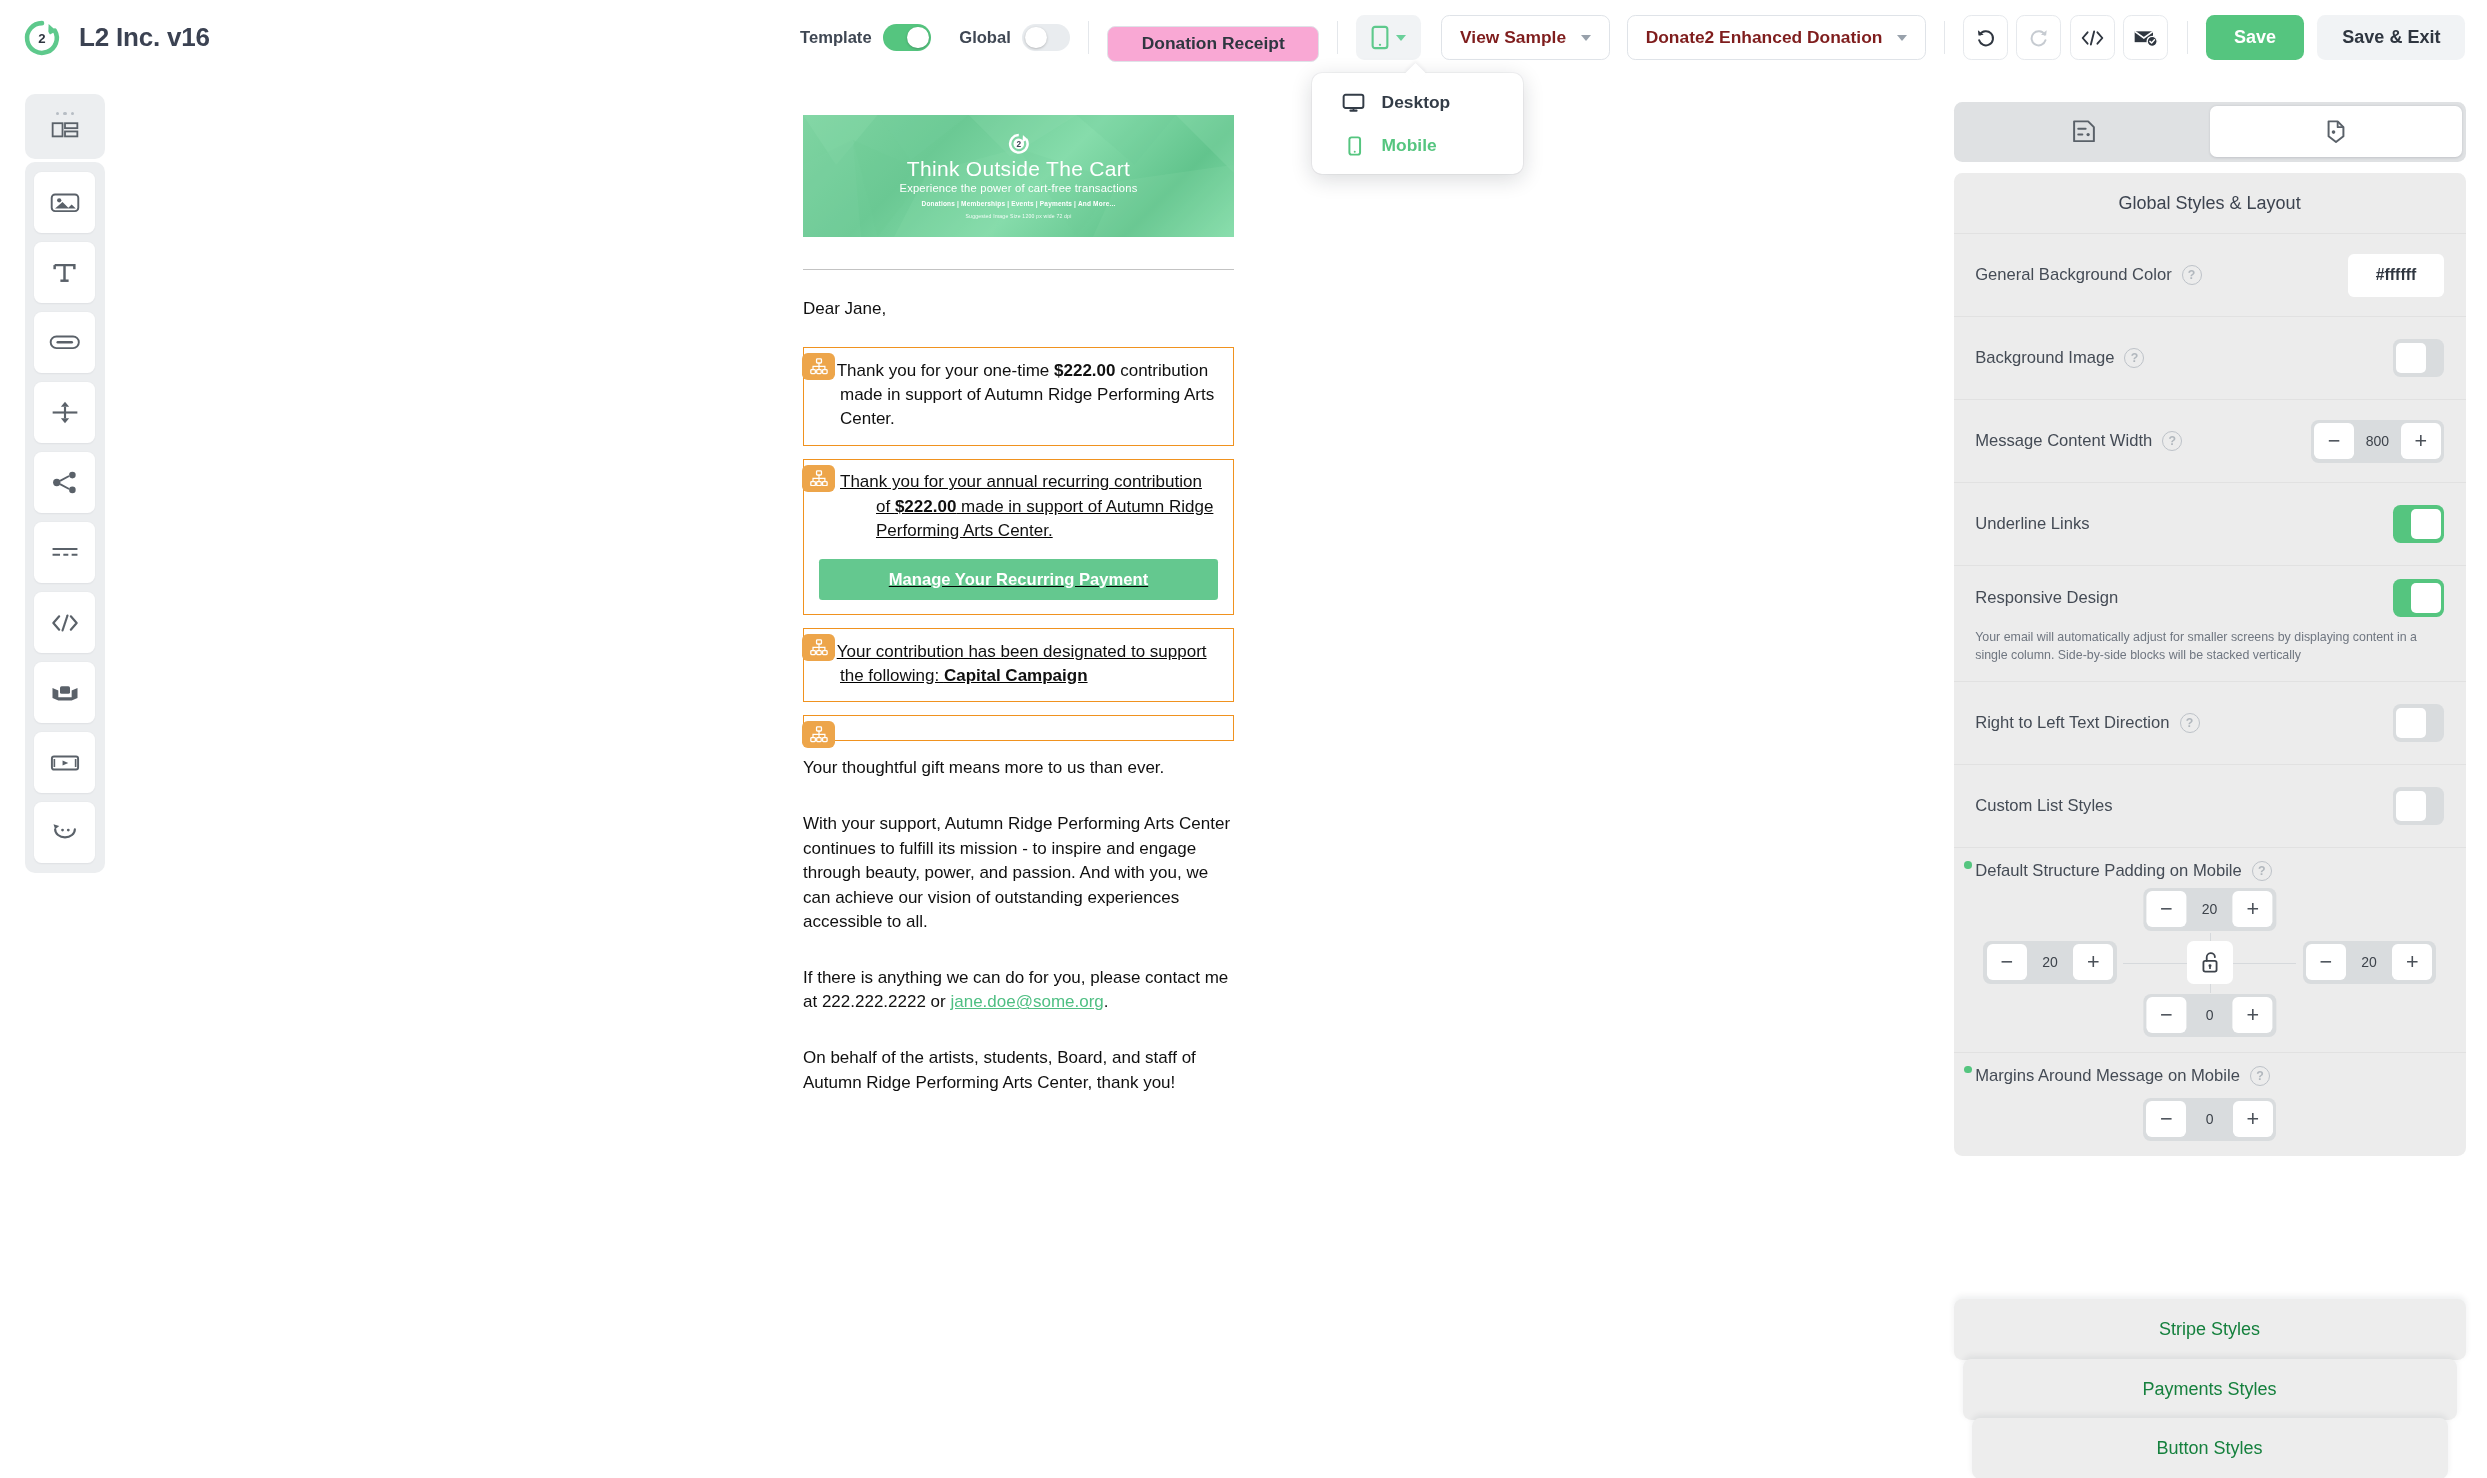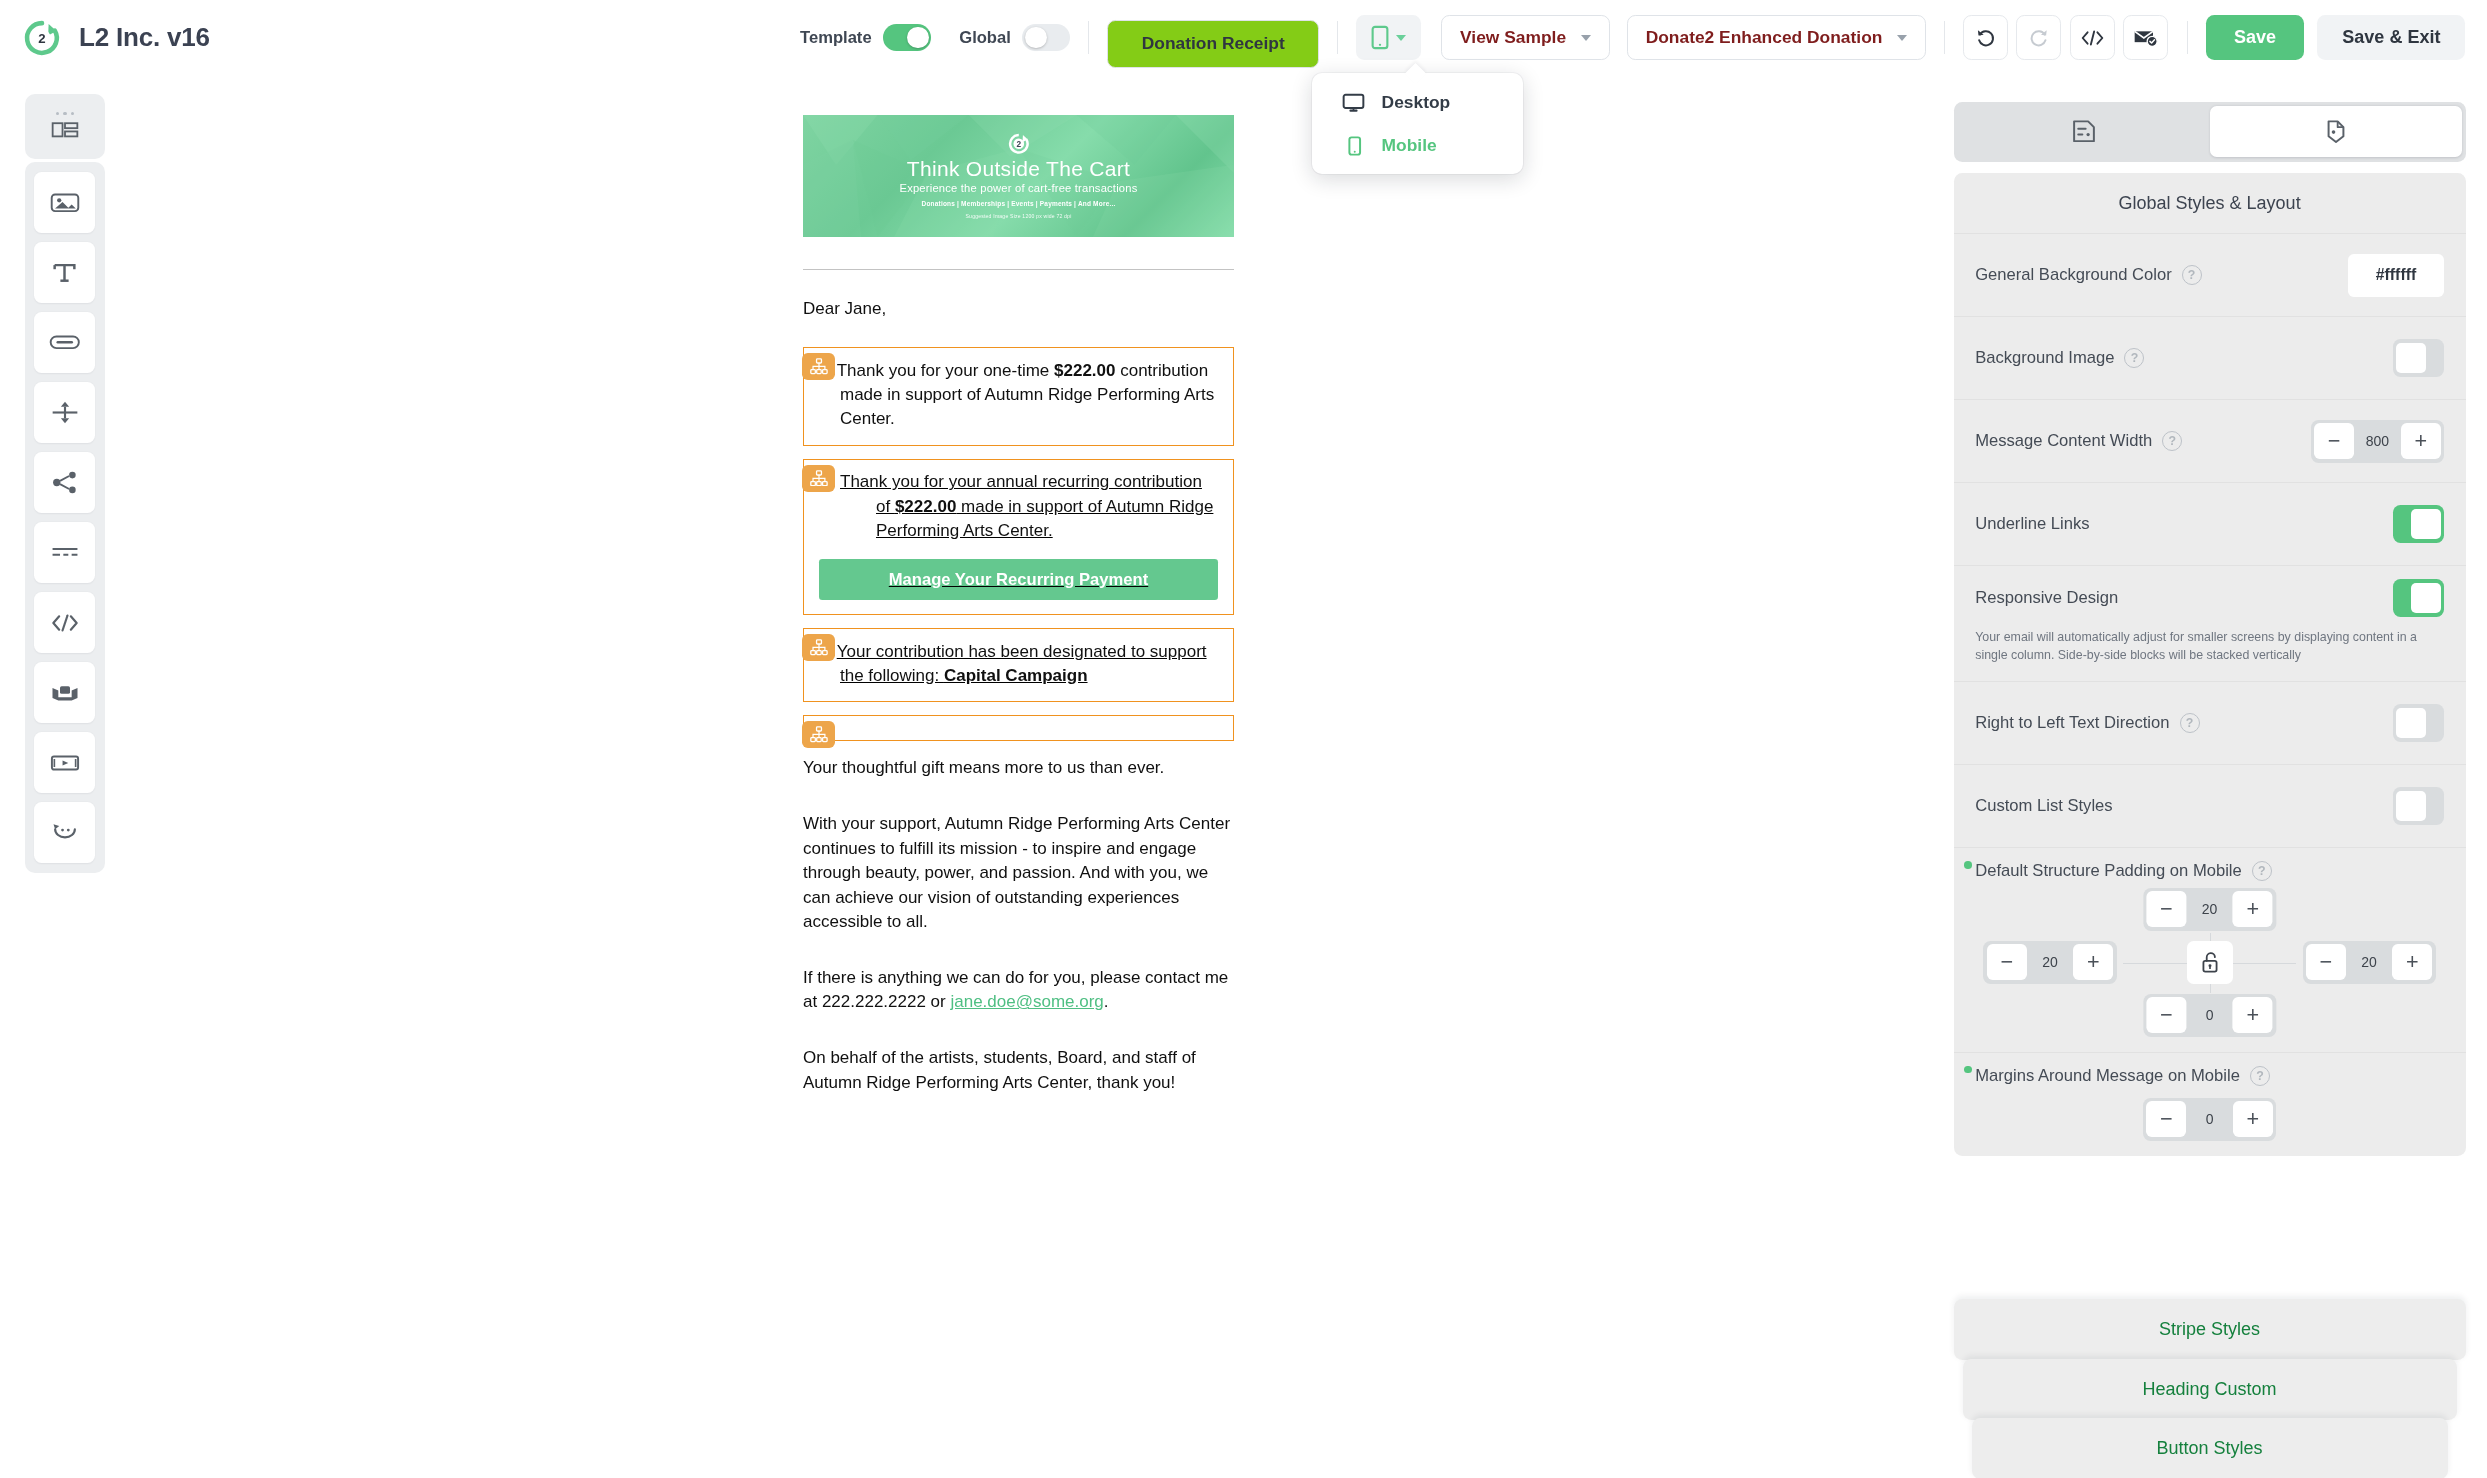--- a/index.html
+++ b/index.html
@@ -42,22 +42,22 @@
   .switch .knob {
     position: absolute; top: 2.5px; width: 21.6px; height: 21.6px; border-radius: 50%;
     background: #fff; box-shadow: 0 0.8px 2.5px rgba(0,0,0,.25);
   }
   .switch.on .knob { right: 2.5px; }
   .switch.off .knob { left: 2.5px; }
 
   .vsep { width: 0.8px; height: 33px; background: #e4e7eb; margin: 0 18px; }
 
   .name-field {
-    width: 212px; height: 48px; border: 0.8px solid #dfe3e8; border-radius: 8.3px;
-    background: #84cc16; display: flex; align-items: center; justify-content: center;
+    width: 212px; height: 36px; border: 0.8px solid #dfe3e8; border-radius: 8.3px;
+    background: #f9a8d4; display: flex; align-items: center; justify-content: center;
     font-size: 17.4px; color: #2f3640; font-weight: 600; margin-top: 12px;
   }
 
   .device-btn {
     width: 65px; height: 45px; border-radius: 8.3px; background: #f1f3f5;
     display: flex; align-items: center; justify-content: center; gap: 6.6px;
     position: relative;
   }
   .chev { width: 0; height: 0; border-left: 5.8px solid transparent; border-right: 5.8px solid transparent; }
   .chev.green { border-top: 6.6px solid #6ad09a; }
@@ -721,17 +721,17 @@
           <div class="b">−</div>
           <div class="v">0</div>
           <div class="b">+</div>
         </div>
       </div>
     </div>
   </div>
 
   <div class="accordions">
     <div class="acc a1">Stripe Styles</div>
-    <div class="acc a2">Heading Custom</div>
+    <div class="acc a2">Payments Styles</div>
     <div class="acc a3">Button Styles</div>
   </div>
 </div>
 
 
 </body></html>

